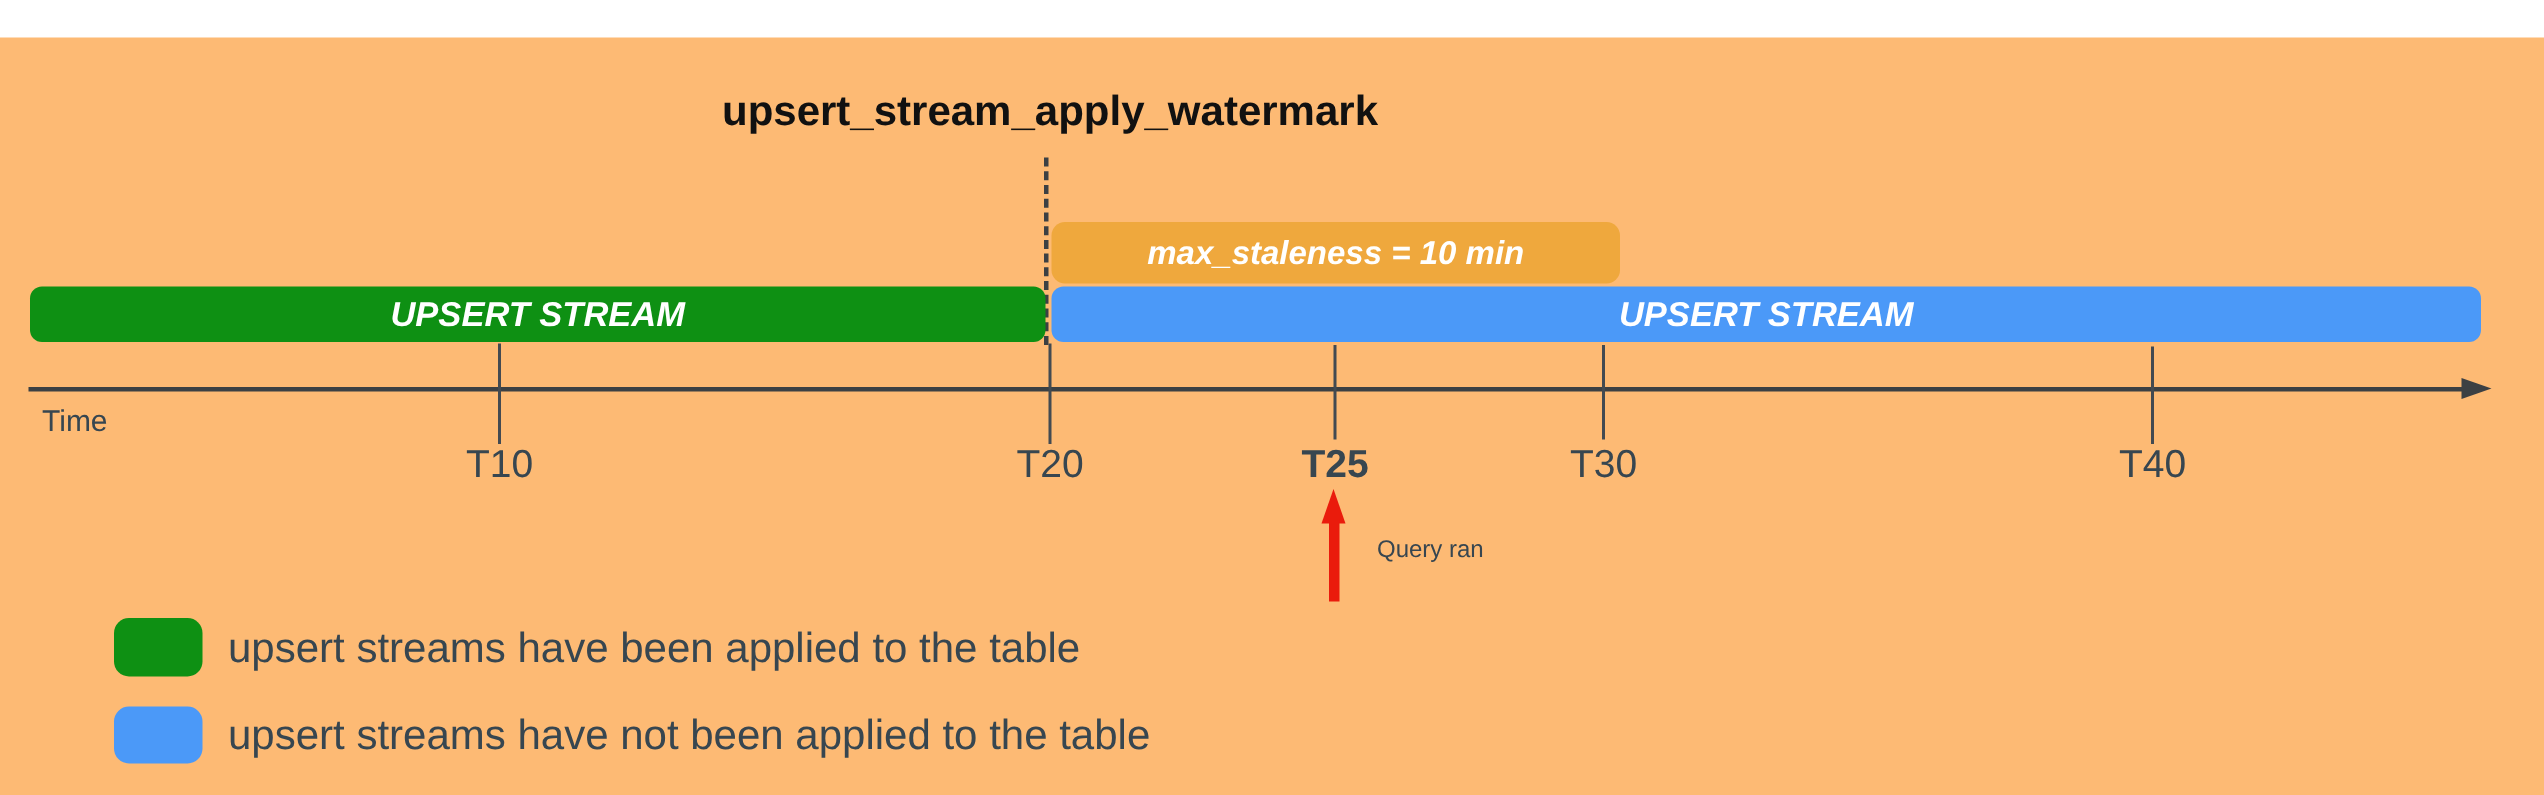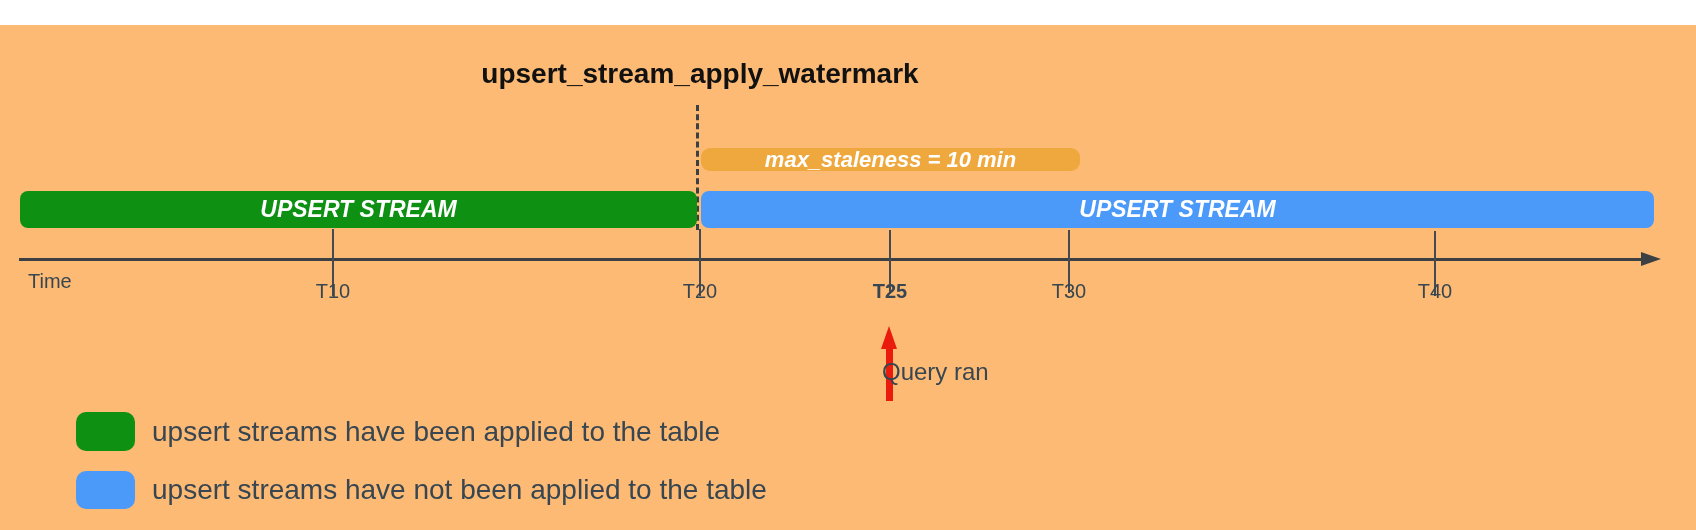--- a/index.html
+++ b/index.html
@@ -41,21 +41,21 @@
     justify-content: center;
     color: #ffffff;
     font-weight: bold;
     font-style: italic;
     white-space: nowrap;
   }
   .bar-staleness {
     left: 701px;
     top: 123px;
     width: 379px;
-    height: 23px;
+    height: 41px;
     border-radius: 9px;
     background: #efa83d;
     font-size: 22px;
   }
   .bar-applied {
     left: 20px;
     top: 166px;
     width: 677px;
     height: 37px;
     border-radius: 8px;
@@ -97,23 +97,23 @@
     color: #374650;
     text-align: center;
   }
   .tick {
     position: absolute;
     width: 2px;
     background: #434a51;
   }
   .tick-label {
     position: absolute;
-    top: 255px;
+    top: 269px;
     transform: translateX(-50%);
-    font-size: 20px;
+    font-size: 26px;
     color: #374650;
     white-space: nowrap;
   }
   .query-arrow-head {
     position: absolute;
     left: 881px;
     top: 301px;
     width: 0;
     height: 0;
     border-left: 8px solid transparent;
@@ -123,23 +123,23 @@
   .query-arrow-shaft {
     position: absolute;
     left: 886px;
     top: 321px;
     width: 7px;
     height: 55px;
     background: #ea1b0c;
   }
   .query-label {
     position: absolute;
-    left: 882px;
+    left: 918px;
     top: 333px;
-    font-size: 24px;
+    font-size: 16px;
     color: #374650;
     white-space: nowrap;
   }
   .legend-swatch {
     position: absolute;
     left: 76px;
     width: 59px;
     height: 39px;
     border-radius: 10px;
   }

